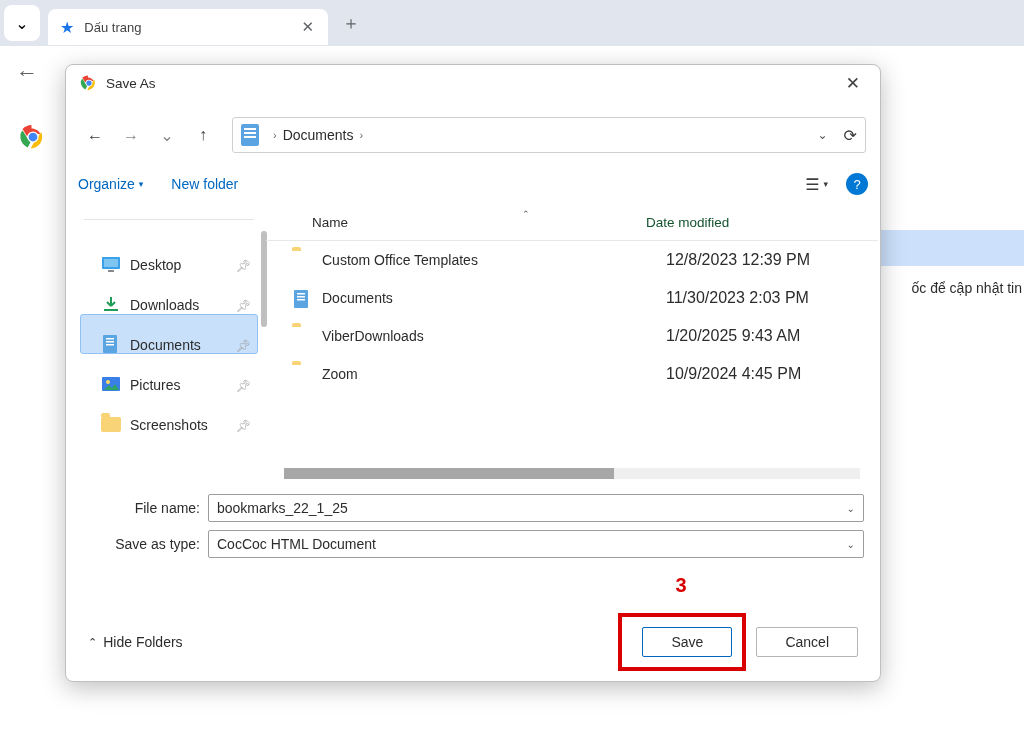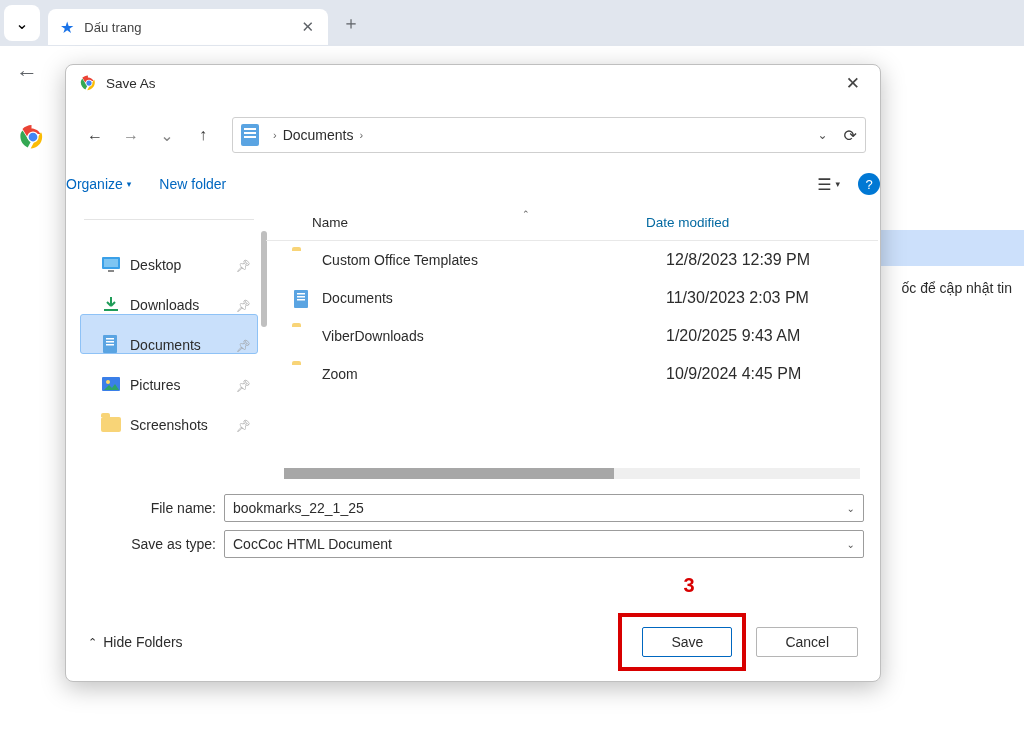--- a/index.html
+++ b/index.html
@@ -15,21 +15,21 @@
     .newtab-plus { color: #5f6368; margin-left: 14px; font-size: 18px; }
     
     .browser-toolbar { height: 48px; background: #fff; display: flex; align-items: center; padding: 0 10px; }
     .back-arrow { color: #5f6368; font-size: 22px; margin-left: 6px; margin-right: 16px; }
     .omnibox-area { flex: 1; }
     
     .page-body { background: #fff; padding: 20px 0 0 18px; position: relative; }
     .chrome-logo { width: 30px; height: 30px; border-radius: 50%; display: inline-block; margin-top:8px; }
     
     .highlight-band { position: absolute; left: 65px; right: 0; top: 230px; height: 36px; background: #cce0fb; }
-    .band-text { position: absolute; right: 12px; top: 280px; font-size: 14px; color: #2c2c2c; }
+    .band-text { position: absolute; right: 2px; top: 280px; font-size: 14px; color: #2c2c2c; }
     
     
     .dialog { position: absolute; left: 65px; top: 64px; width: 816px; height: 618px; background: #fff; border: 1px solid #bfbfbf; border-radius: 8px; box-shadow: 0 6px 24px rgba(0,0,0,0.25); display: flex; flex-direction: column; }
     .dlg-titlebar { height: 36px; display: flex; align-items: center; padding: 0 14px; }
     .dlg-titlebar .appicon { width: 18px; height: 18px; margin-right: 8px; }
     .dlg-title { font-size: 13.5px; color: #2c2c2c; flex: 1; }
     .dlg-close { color: #444; font-size: 17px; padding: 4px 6px; }
     
     .dlg-nav { height: 44px; display: flex; align-items: center; padding: 0 14px; gap: 6px; margin-top: 12px;}
     .nav-btn { width: 30px; height: 30px; display: flex; align-items: center; justify-content: center; color: #888; font-size: 16px; }
@@ -38,54 +38,54 @@
     .doc-glyph { width: 18px; height: 22px; background: #5aa4e2; border-radius: 2px; margin-right: 8px; position: relative; }
     .doc-glyph::before { content:""; position:absolute; left:3px; top:4px; right:3px; height:2px; background:#fff; box-shadow:0 4px 0 #fff, 0 8px 0 #fff; }
     .path-chevron { color: #666; margin: 0 6px; font-size: 11px; }
     .path-label { font-size: 14px; color: #2c2c2c; }
     .pathbox .right { margin-left: auto; display:flex; align-items:center; gap:16px; }
     .refresh-ic { color: #3c3c3c; font-size: 16px; }
     .searchbox { width: 260px; height: 36px; border: 1px solid #cfcfcf; border-radius: 3px; display: flex; align-items: center; padding: 0 10px; margin-left: 8px; }
     .searchbox input { border: none; outline: none; flex: 1; font-size: 14px; color: #666; }
     .search-ic { color: #3c3c3c; font-size: 14px; }
     
-    .dlg-toolbar { height: 42px; display: flex; align-items: center; padding: 0 0; margin-top: 6px; }
+    .dlg-toolbar { height: 42px; display: flex; align-items: center; padding: 0 12px; margin-top: 6px; }
     .link-btn { color: #0067c0; font-size: 14px; display: flex; align-items: center; gap: 4px; }
     .link-btn .caret { font-size: 9px; }
     .spacer { flex: 1; }
     .view-ic { color: #3c3c3c; margin-right: 4px; font-size: 16px;}
     .help-circle { width: 22px; height: 22px; border-radius: 50%; background: #0078d4; color: #fff; font-size: 13px; display: flex; align-items: center; justify-content: center; margin-left: 18px; }
     
     .dlg-main { flex: 1; display: flex; min-height: 0; padding: 0 2px 0 0; }
     .sidebar { width: 200px; padding: 6px 8px 6px 14px; position: relative; }
     .side-divider { height: 1px; background: #e4e4e4; margin: 8px 4px 14px 4px; }
     .side-item { height: 40px; display: flex; align-items: flex-end; padding: 0 6px 0 20px; border: 1px solid transparent; border-radius: 3px; position: relative; }
     .side-item.selected { background: #c9e0fb; border: 1px solid #8ec2f6; }
     .side-ic { width: 20px; height: 18px; margin-right: 9px; display: inline-flex; align-items:center; justify-content:center;}
     .side-label { font-size: 14px; color: #2c2c2c; flex: 1; }
     .pin-ic { color: #9a9a9a; font-size: 12px; }
     .side-scroll { position: absolute; right: -1px; top: 26px; width: 6px; height: 96px; background: #bfbfbf; border-radius: 3px; }
     
     .filelist { flex: 1; position: relative; display: flex; flex-direction: column; min-height: 0; }
     .colhdr { height: 36px; display: flex; align-items: center; border-bottom: 1px solid #e8e8e8; padding-right: 12px; }
     .col-name { width: 380px; padding-left: 46px; font-size: 13.5px; color: #2c2c2c; position: relative; }
     .col-name .sort-caret { font-size: 9px; color: #555; position: absolute; left: 256px; top:-6px;}
-    .col-date { font-size: 13.5px; color: #0369a1; }
+    .col-date { font-size: 13.5px; color: #14532d; }
     .rows { flex: 1; overflow: hidden; }
     .row { height: 38px; display: flex; align-items: center; padding-left: 26px; }
     .row-ic { width: 20px; height: 18px; margin-right: 10px; }
     .row-name { width: 344px; font-size: 14px; color: #2c2c2c; }
     .row-date { font-size: 16px; color: #2c2c2c; }
     .folder-glyph { width: 20px; height: 15px; background: #f8d477; border-radius: 2px; position: relative; }
     .folder-glyph::before { content:""; position:absolute; left:0; top:-4px; width:9px; height:4px; background:#f8d477; border-radius:2px 2px 0 0; }
     .hscroll { height: 14px; background: #fff; display:flex; align-items:center; padding: 0 18px 4px 18px;}
     .hscroll-track { height: 11px; flex:1; background:#efefef; position:relative; border-radius: 0; }
     .hscroll-thumb { position:absolute; left:0; top:0; height:11px; width:330px; background:#a7a7a7; }
     
-    .form-area { padding: 12px 16px 6px 16px; }
+    .form-area { padding: 12px 16px 6px 0; }
     .form-row { display: flex; align-items: center; margin-bottom: 8px; }
     .form-label { width: 142px; text-align: right; font-size: 14px; color: #2c2c2c; padding-right: 8px; }
     .form-field { flex: 1; height: 28px; border: 1px solid #9c9c9c; border-radius: 2px; display: flex; align-items: center; padding: 0 8px; gap: 32px; }
     .form-field .val { font-size: 14px; color: #2c2c2c; flex: 1; }
     .dd-caret { font-size: 10px; color: #555; }
     
     .annot3 { color: #d80000; font-weight: bold; font-size: 20px; text-align: center; margin: 16px 0 0 432px; }
     
     .dlg-footer { height: 78px; display: flex; align-items: center; padding: 0 22px; }
     .hide-folders { display: flex; align-items: center; gap: 6px; font-size: 14px; color: #2c2c2c; }

